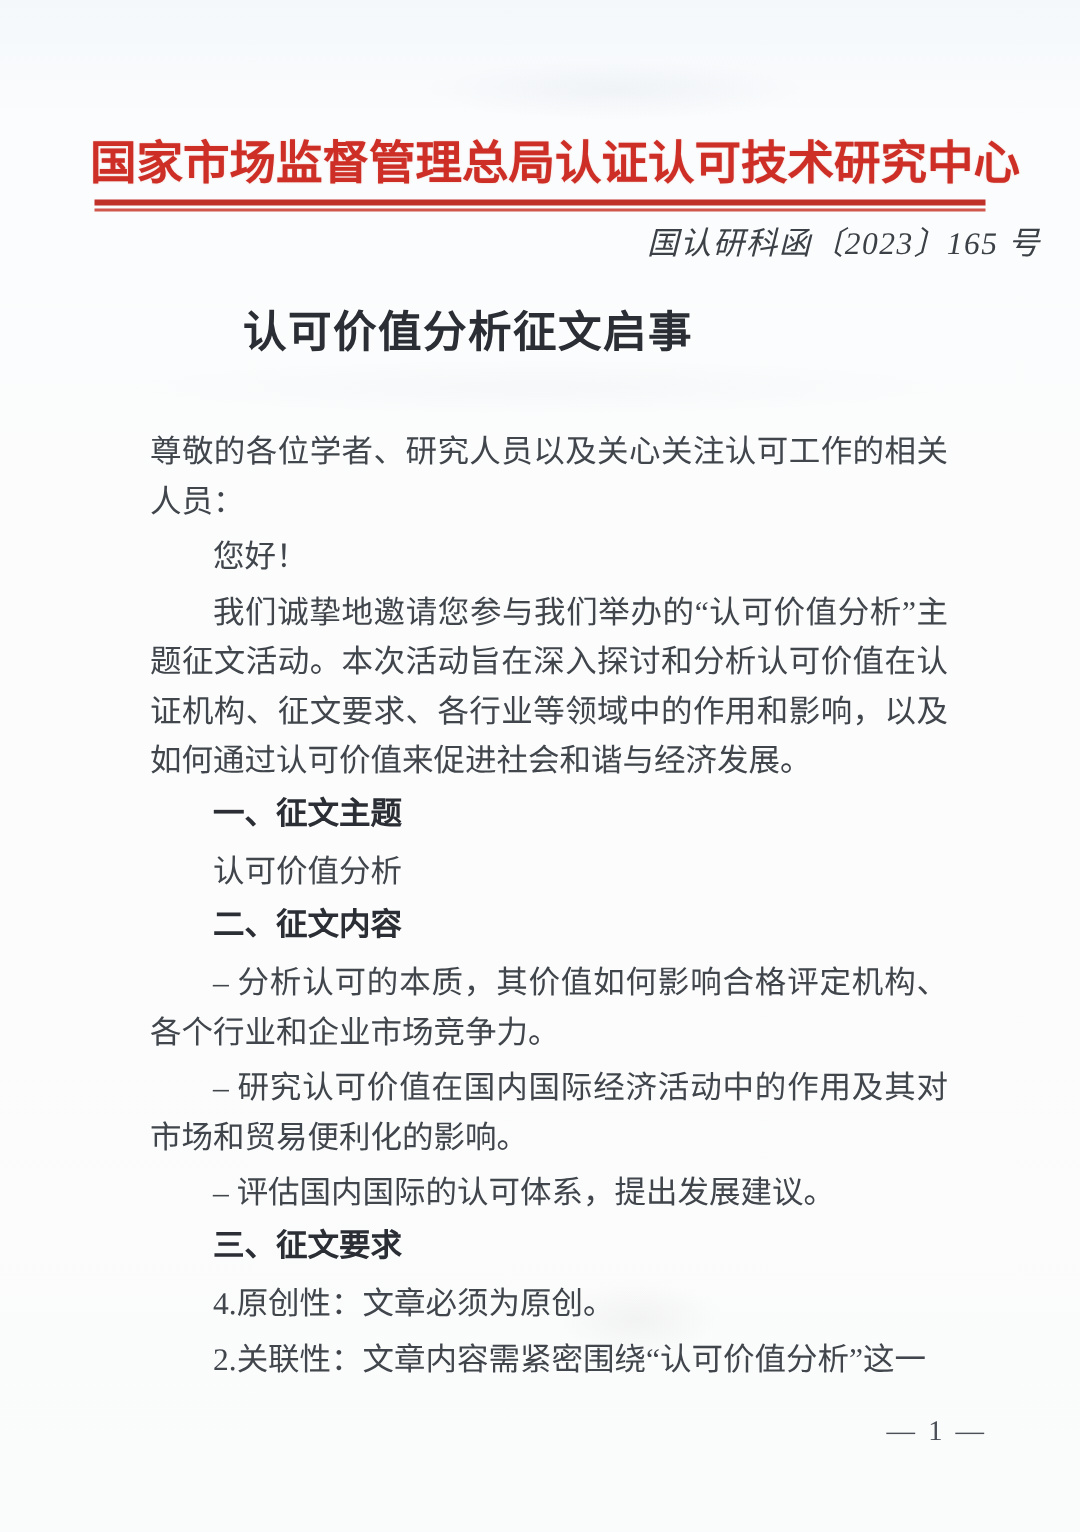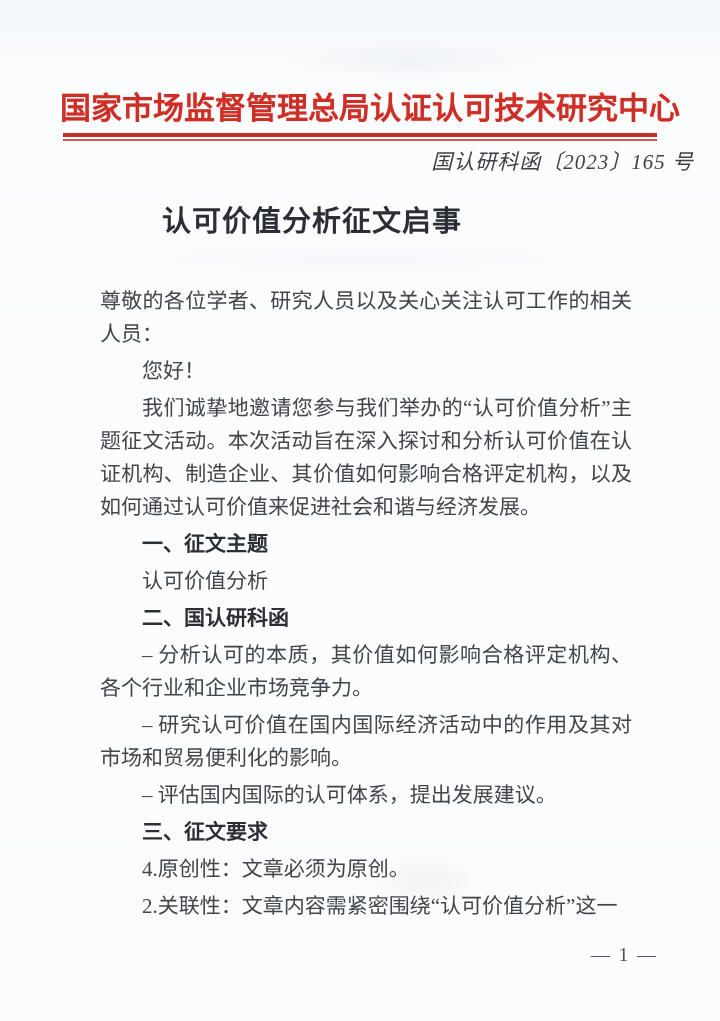--- a/index.html
+++ b/index.html
@@ -51,21 +51,21 @@
   }
   .body-text{
     position:absolute;top:281px;left:96px;width:540px;
     font-size:21px;line-height:33px;
     text-align:justify;
     color:var(--body-text);
   }
   .body-text p{margin:4px;text-indent:2em;}
   .body-text p.no-indent{text-indent:0;}
   .body-text p.heading{
-    font-family:Liberation Serif, serif;
+    font-family:Liberation Mono, monospace;
     font-weight:bold;color:var(--heading-text);
   }
   .page-number{
     position:absolute;top:944px;right:97px;
     margin:0;font-size:19px;letter-spacing:2px;
     color:#4b5058;
   }
 </style>
 </head>
 <body>
@@ -80,26 +80,26 @@
     <h1 class="letterhead">国家市场监督管理总局认证认可技术研究中心</h1>
     <div class="red-rule"></div>
     <p class="doc-number">国认研科函〔2023〕165 号</p>
   </header>
 
   <h2 class="doc-title">认可价值分析征文启事</h2>
 
   <section class="body-text">
     <p class="no-indent">尊敬的各位学者、研究人员以及关心关注认可工作的相关人员：</p>
     <p>您好！</p>
-    <p>我们诚挚地邀请您参与我们举办的“认可价值分析”主题征文活动。本次活动旨在深入探讨和分析认可价值在认证机构、制造企业、其价值如何影响合格评定机构，以及如何通过认可价值来促进社会和谐与经济发展。</p>
+    <p>我们诚挚地邀请您参与我们举办的“认可价值分析”主题征文活动。本次活动旨在深入探讨和分析认可价值在认证机构、征文要求、各行业等领域中的作用和影响，以及如何通过认可价值来促进社会和谐与经济发展。</p>
 
     <p class="heading">一、征文主题</p>
     <p>认可价值分析</p>
 
-    <p class="heading">二、国认研科函</p>
+    <p class="heading">二、征文内容</p>
     <p>– 分析认可的本质，其价值如何影响合格评定机构、各个行业和企业市场竞争力。</p>
     <p>– 研究认可价值在国内国际经济活动中的作用及其对市场和贸易便利化的影响。</p>
     <p>– 评估国内国际的认可体系，提出发展建议。</p>
 
     <p class="heading">三、征文要求</p>
     <p>4.原创性：文章必须为原创。</p>
     <p>2.关联性：文章内容需紧密围绕“认可价值分析”这一</p>
   </section>
 
   <p class="page-number">— 1 —</p>

